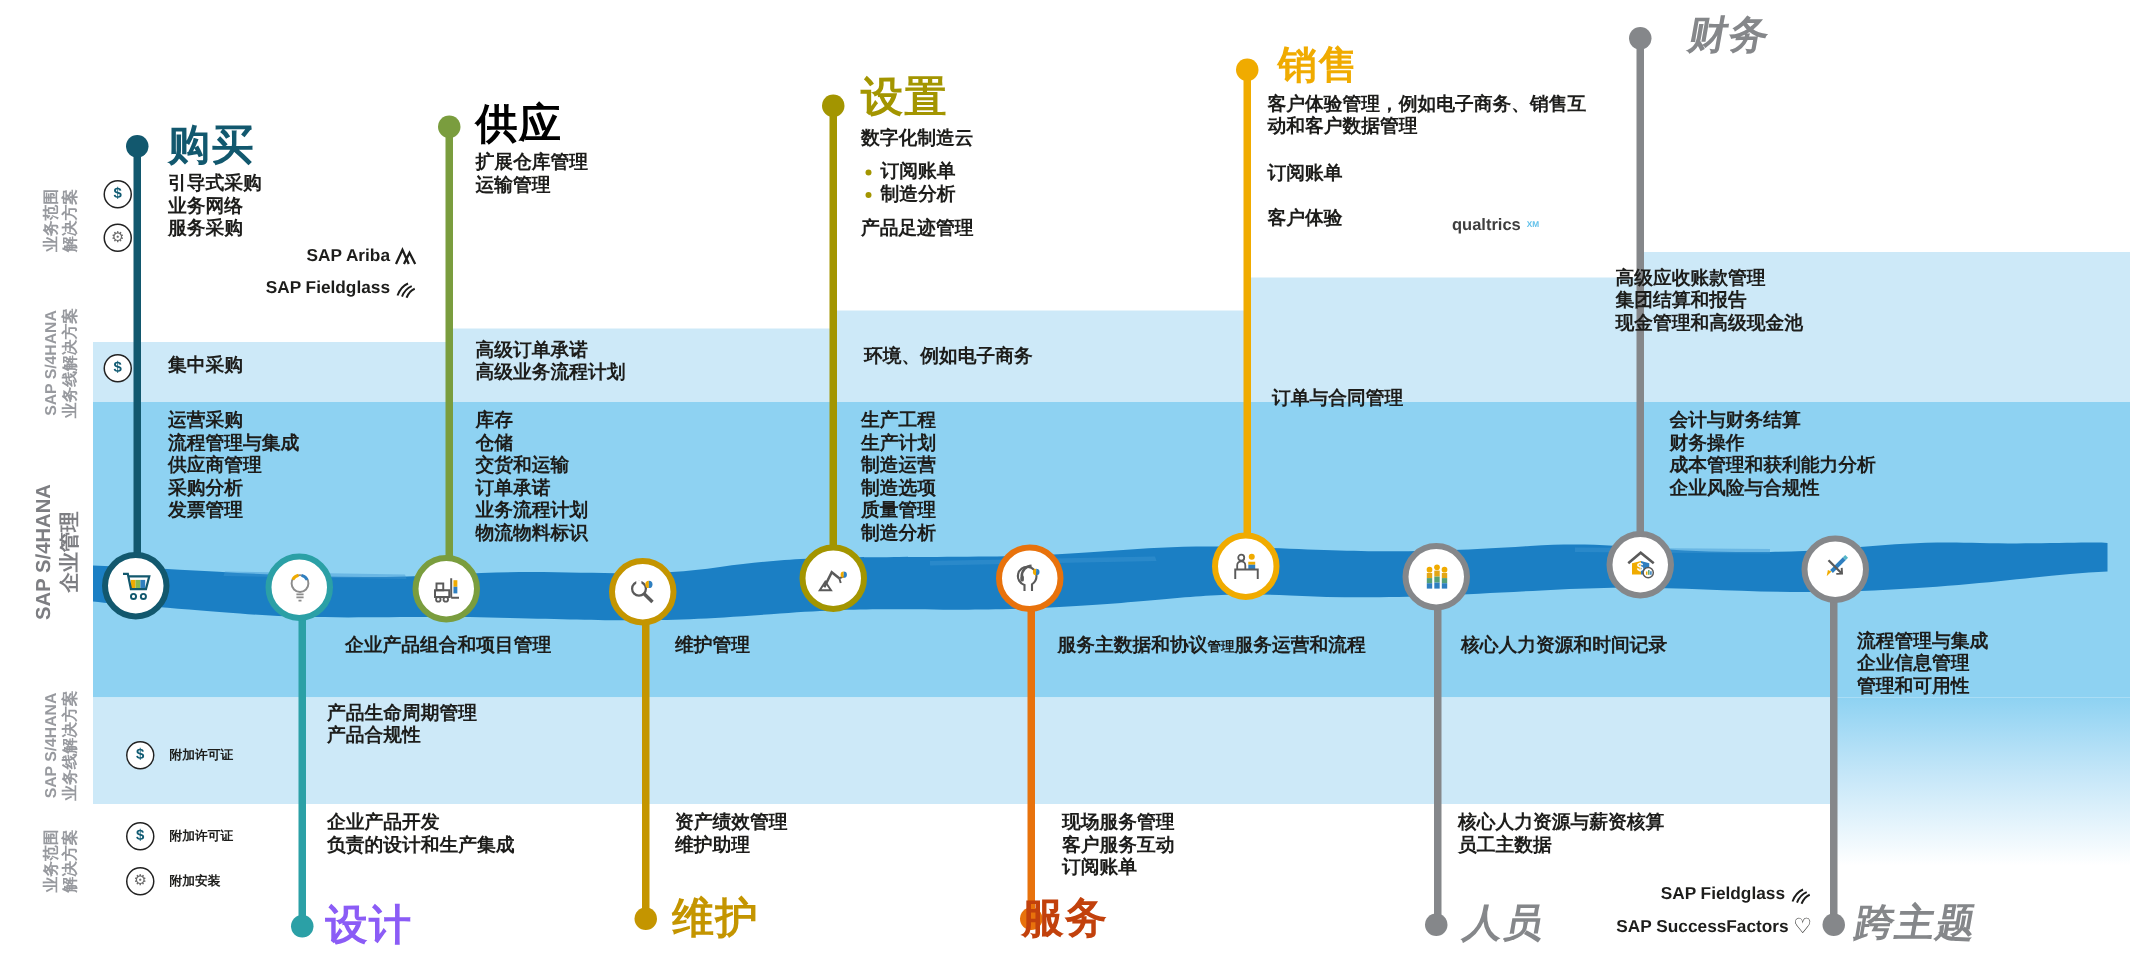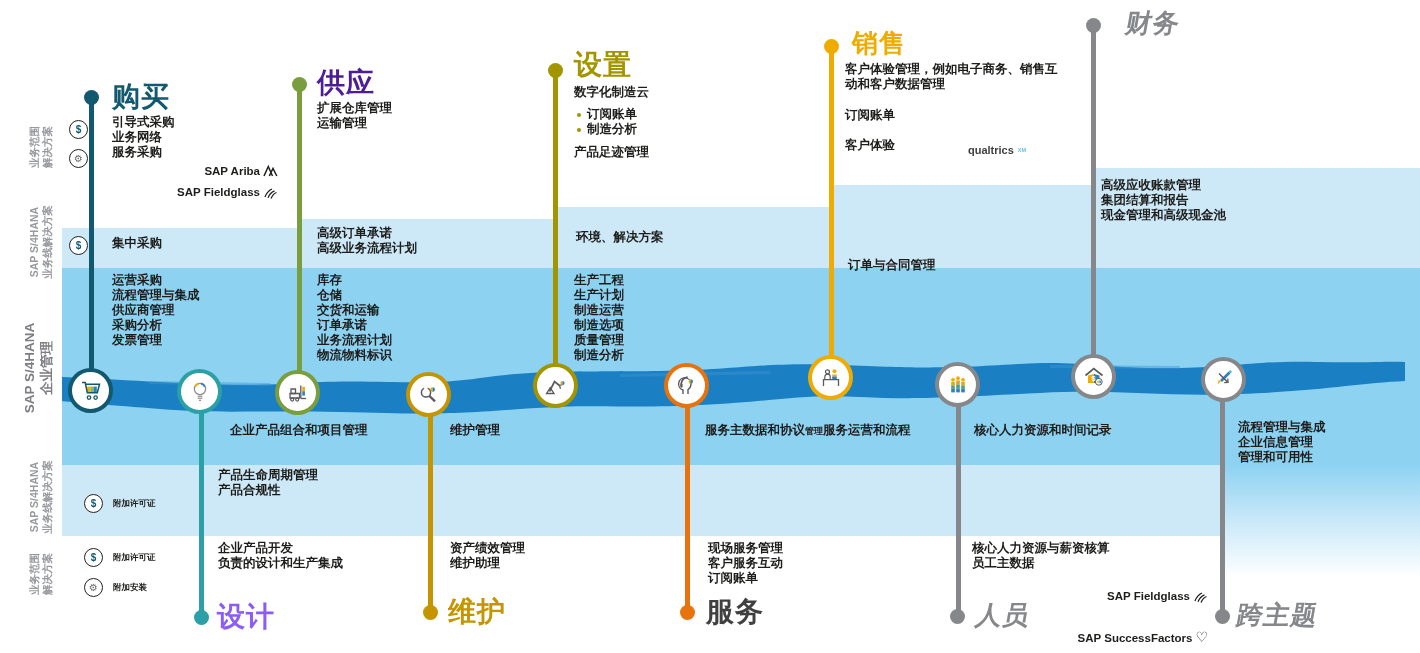--- a/index.html
+++ b/index.html
@@ -229,27 +229,27 @@
       <path d="M18.5 5.5 L10 14" stroke="#2f7fc0" stroke-width="2.6"></path>
       <path d="M18.5 5.5 l1.6-1.6" stroke="#55b6c9" stroke-width="2.6"></path>
       <path d="M10 14 L6.8 17.2 L7.6 13 z" fill="#f0ab00"></path>
       <path d="M8 6.5 L16.5 15" fill="none" stroke="#5a5a5a" stroke-width="1.5"></path>
       <path d="M13.2 15.6 l3.8 -0.2 -0.2 -3.8" fill="none" stroke="#5a5a5a" stroke-width="1.3"></path>
         </svg>
       </span>
   </div>
 
   <div class="title" style="left:112px;top:78px;color:#12586e;">购买</div>
-  <div class="title" style="left:317px;top:64px;color:#4c1d95;">供应</div>
+  <div class="title" style="left:317px;top:64px;color:#000000;">供应</div>
   <div class="title" style="left:574px;top:46px;color:#a39500;">设置</div>
   <div class="title" style="left:852px;top:26px;color:#f0ab00;font-size:26px;">销售</div>
   <div class="title gray" style="left:1126px;top:6px;font-size:26px;">财务</div>
   <div class="title" style="left:217px;top:598px;color:#8b5cf6;">设计</div>
   <div class="title" style="left:448px;top:593px;color:#c49500;">维护</div>
-  <div class="title" style="left:706px;top:593px;color:#404040;">服务</div>
+  <div class="title" style="left:681px;top:593px;color:#c2410c;">服务</div>
   <div class="title gray" style="left:976px;top:598px;font-size:26px;">人员</div>
   <div class="title gray" style="left:1237px;top:598px;font-size:26px;">跨主题</div>
 
   <div class="t" style="left:112px;top:115px;">引导式采购
 业务网络
 服务采购</div>
   <div class="t" style="left:112px;top:236px;">集中采购</div>
   <div class="t" style="left:112px;top:273px;">运营采购
 流程管理与集成
 供应商管理
@@ -270,37 +270,41 @@
   <div class="t" style="left:574px;top:85px;">数字化制造云</div>
   <div class="blt-row" style="left:577px;top:106px;">
     <span class="blt"></span>
     <span class="blt-txt">订阅账单</span>
   </div>
   <div class="blt-row" style="left:577px;top:121px;">
     <span class="blt"></span>
     <span class="blt-txt">制造分析</span>
   </div>
   <div class="t" style="left:574px;top:145px;">产品足迹管理</div>
-  <div class="t" style="left:576px;top:230px;">环境、解决方案</div>
+  <div class="t" style="left:576px;top:230px;">环境、例如电子商务</div>
   <div class="t" style="left:574px;top:273px;">生产工程
 生产计划
 制造运营
 制造选项
 质量管理
 制造分析</div>
 
   <div class="t" style="left:845px;top:62px;">客户体验管理，例如电子商务、销售互
 动和客户数据管理</div>
   <div class="t" style="left:845px;top:108px;">订阅账单</div>
   <div class="t" style="left:845px;top:138px;">客户体验</div>
   <div class="t" style="left:848px;top:258px;text-align:right;">订单与合同管理</div>
 
-  <div class="t" style="left:1101px;top:178px;">高级应收账款管理
+  <div class="t" style="left:1077px;top:178px;">高级应收账款管理
 集团结算和报告
 现金管理和高级现金池</div>
+  <div class="t" style="left:1113px;top:273px;">会计与财务结算
+财务操作
+成本管理和获利能力分析
+企业风险与合规性</div>
 
   <div class="t" style="left:218px;top:423px;margin-left:12px;">企业产品组合和项目管理</div>
   <div class="t" style="left:218px;top:468px;">产品生命周期管理
 产品合规性</div>
   <div class="t" style="left:218px;top:541px;">企业产品开发
 负责的设计和生产集成</div>
 
   <div class="t" style="left:450px;top:423px;">维护管理</div>
   <div class="t" style="left:450px;top:541px;">资产绩效管理
 维护助理</div>
@@ -341,21 +345,21 @@
     <sup style="font-size:5.5px;color:#62c1ea;margin-left:1px;">XM</sup>
   </div>
   <div class="logo-row r" style="left:1078px;top:588px;width:130px;">
     <span>SAP Fieldglass</span>
     <span>
         <svg width="15" height="15" viewBox="0 0 15 15">
           <path d="M2 13 C3.5 9 5.5 6.5 9 5 M5 13.8 C6.5 10 8.5 8 11.5 6.8 M8 14.5 C9.5 11 11 9.5 13.5 8.5" fill="none" stroke="#1d1d1b" stroke-width="1.3"></path>
         </svg>
       </span>
   </div>
-  <div class="logo-row r" style="left:1055px;top:631px;width:153px;">
+  <div class="logo-row r" style="left:1055px;top:611px;width:153px;">
     <span>SAP SuccessFactors</span>
     <span style="font-size:14px;line-height:13px;">♡</span>
   </div>
 
   <div class="badge" style="left:69px;top:120px;">$</div>
   <div class="badge" style="left:69px;top:149px;">
       <span class="gear">⚙</span>
     </div>
   <div class="badge" style="left:69px;top:236px;">$</div>
 

